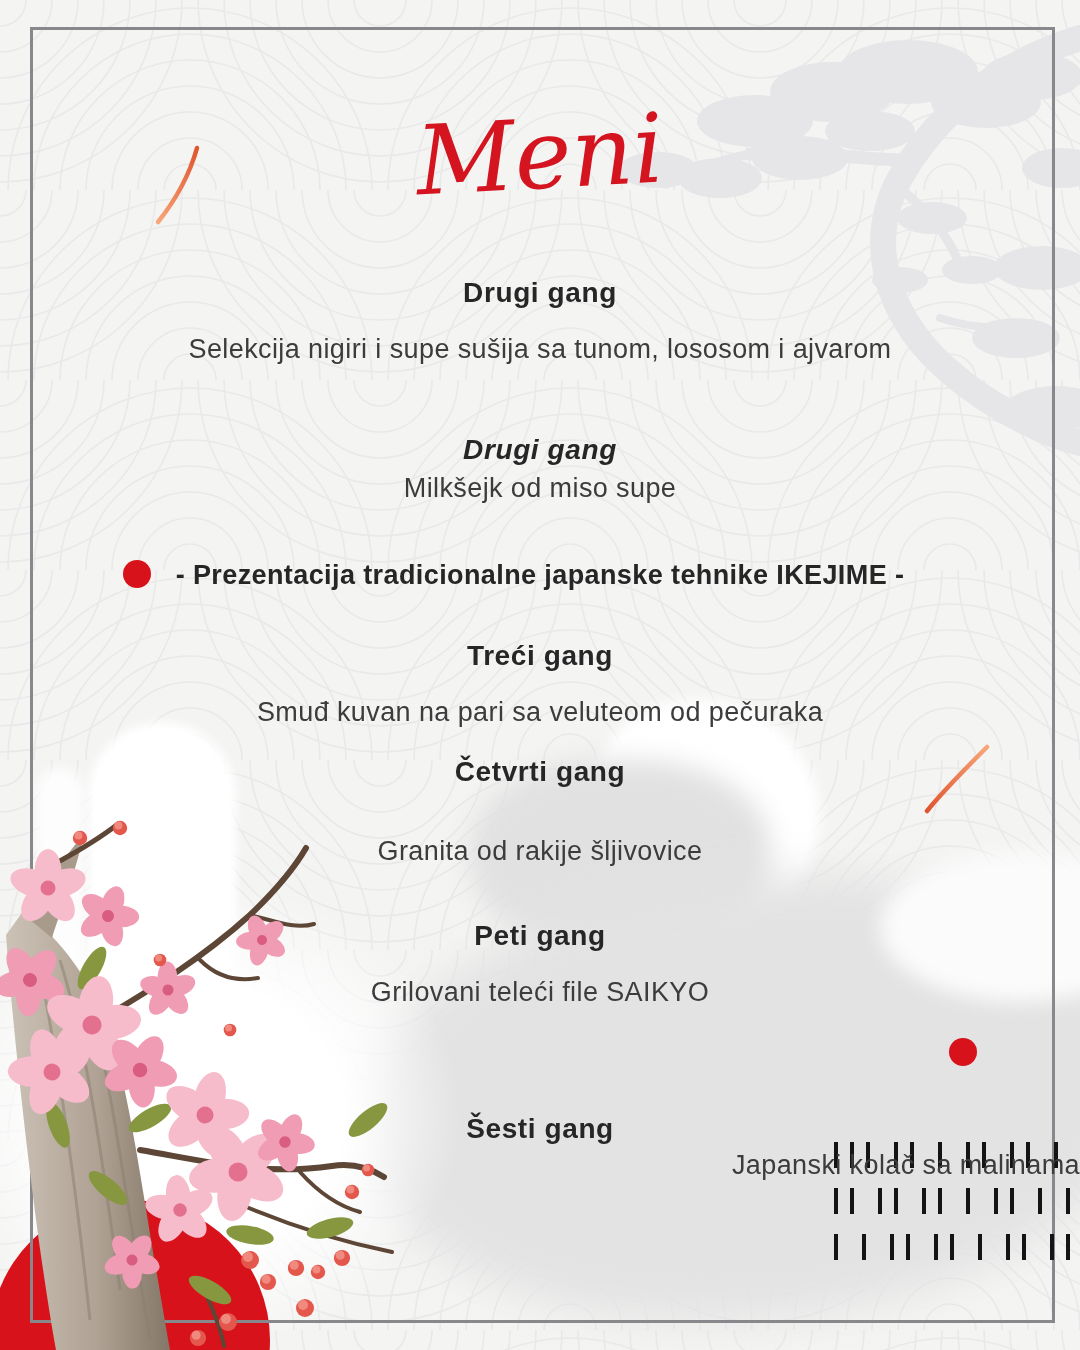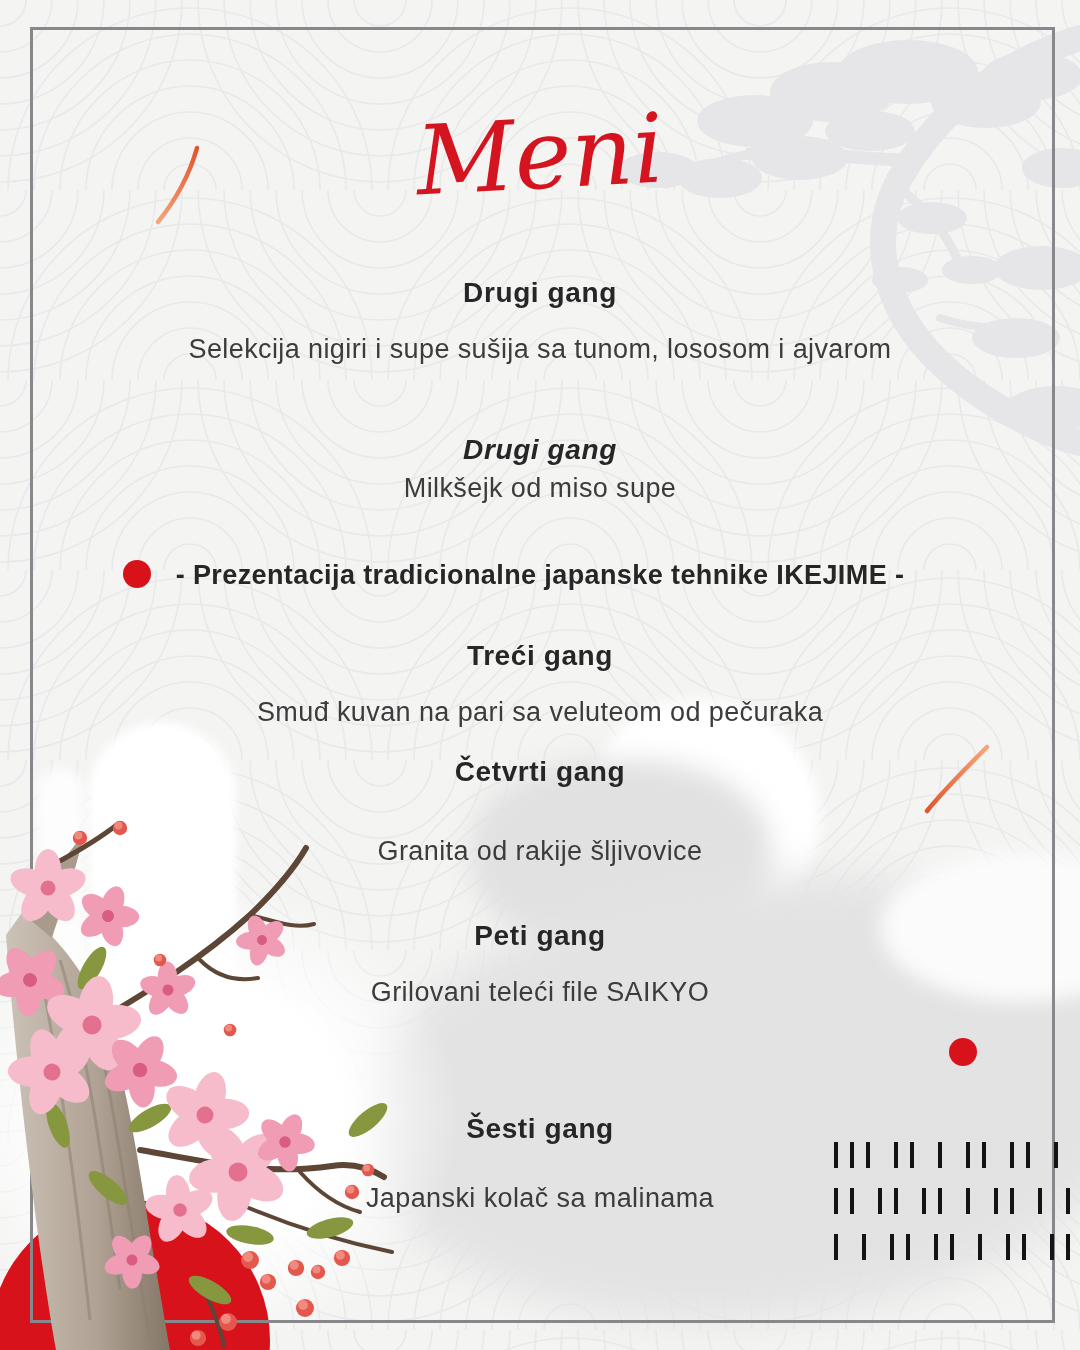--- a/index.html
+++ b/index.html
@@ -317,15 +317,15 @@
   <div class="centerline course-heading z-text" style="top:639px;">Treći gang</div>
   <div class="centerline course-item z-text" style="top:697px;">Smuđ kuvan na pari sa veluteom od pečuraka</div>
 
   <div class="centerline course-heading z-text" style="top:755px;">Četvrti gang</div>
   <div class="centerline course-item z-text" style="top:836px;">Granita od rakije šljivovice</div>
 
   <div class="centerline course-heading z-text" style="top:919px;">Peti gang</div>
   <div class="centerline course-item z-text" style="top:977px;">Grilovani teleći file SAIKYO</div>
 
   <div class="centerline course-heading z-text" style="top:1112px;">Šesti gang</div>
-  <div class="centerline course-item z-text" style="top:1183px;">Japanski kolač sa malinama</div>
+  <div class="centerline course-item z-text" style="top:1150px;text-align:right;">Japanski kolač sa malinama</div>
 
 </div>
 
 </body></html>

